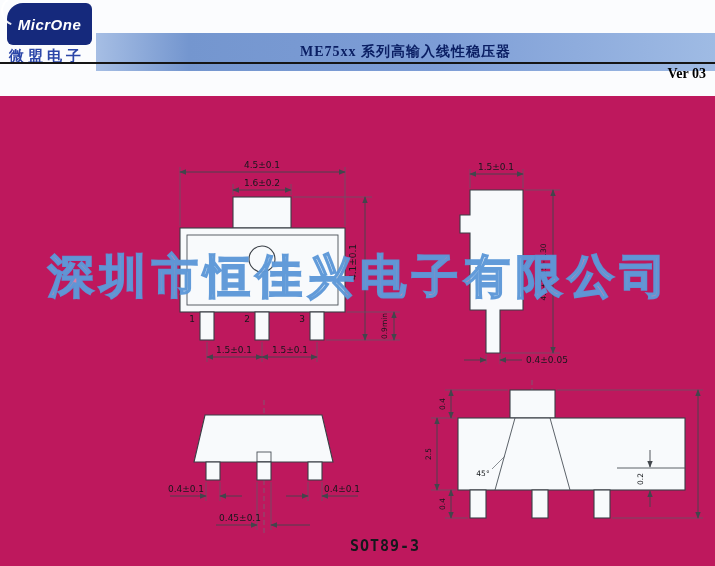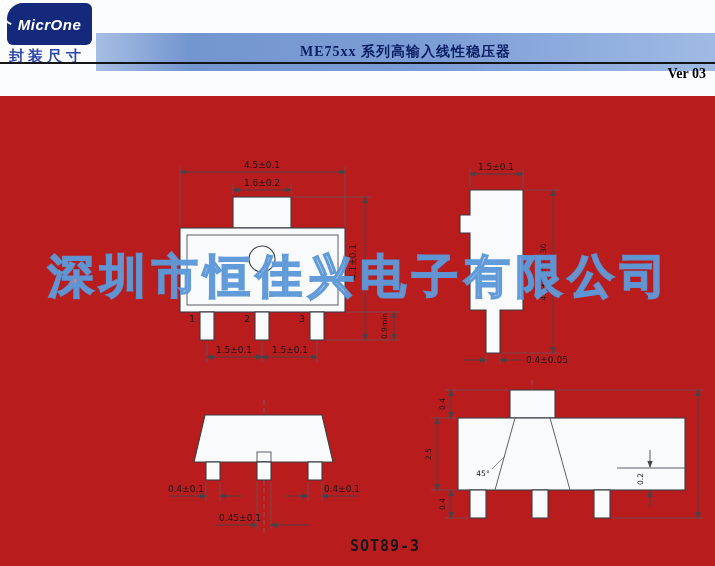--- a/index.html
+++ b/index.html
@@ -1,19 +1,19 @@
 <!DOCTYPE html>
 <html><head>
 <meta charset="utf-8">
 <style>
   * { margin:0; padding:0; box-sizing:border-box; }
   html,body { background:#9a9a9a; }
   .page {
     position:relative; width:715px; height:566px; margin:0 auto;
-    background:#b91c1c; overflow:hidden;
+    background:#be185d; overflow:hidden;
     font-family:"Liberation Sans", sans-serif;
   }
   
   .header { position:absolute; top:0; left:0; right:0; height:96px; background:#fbfcfe; }
   .logo-mark {
     position:absolute; top:3px; left:7px; width:85px; height:42px;
     background:#15297c; border-radius:16px 6px 6px 6px;
     display:flex; align-items:center; justify-content:center;
   }
   .logo-mark .logo-word { color:#fff; font-style:italic; font-weight:bold; font-size:15px; letter-spacing:.5px; }
@@ -55,21 +55,21 @@
 </head>
 <body>
 
 <div class="page">
 
   <div class="header">
     <div class="logo-mark">
       <span class="logo-swoosh"></span>
       <span class="logo-word">MicrOne</span>
     </div>
-    <div class="logo-sub">封装尺寸</div>
+    <div class="logo-sub">微盟电子</div>
     <div class="title-bar">
       <span class="title-text">ME75xx 系列高输入线性稳压器</span>
     </div>
     <div class="header-rule"></div>
     <div class="version">Ver 03</div>
   </div>
 
 
   <div class="watermark">深圳市恒佳兴电子有限公司</div>
 

